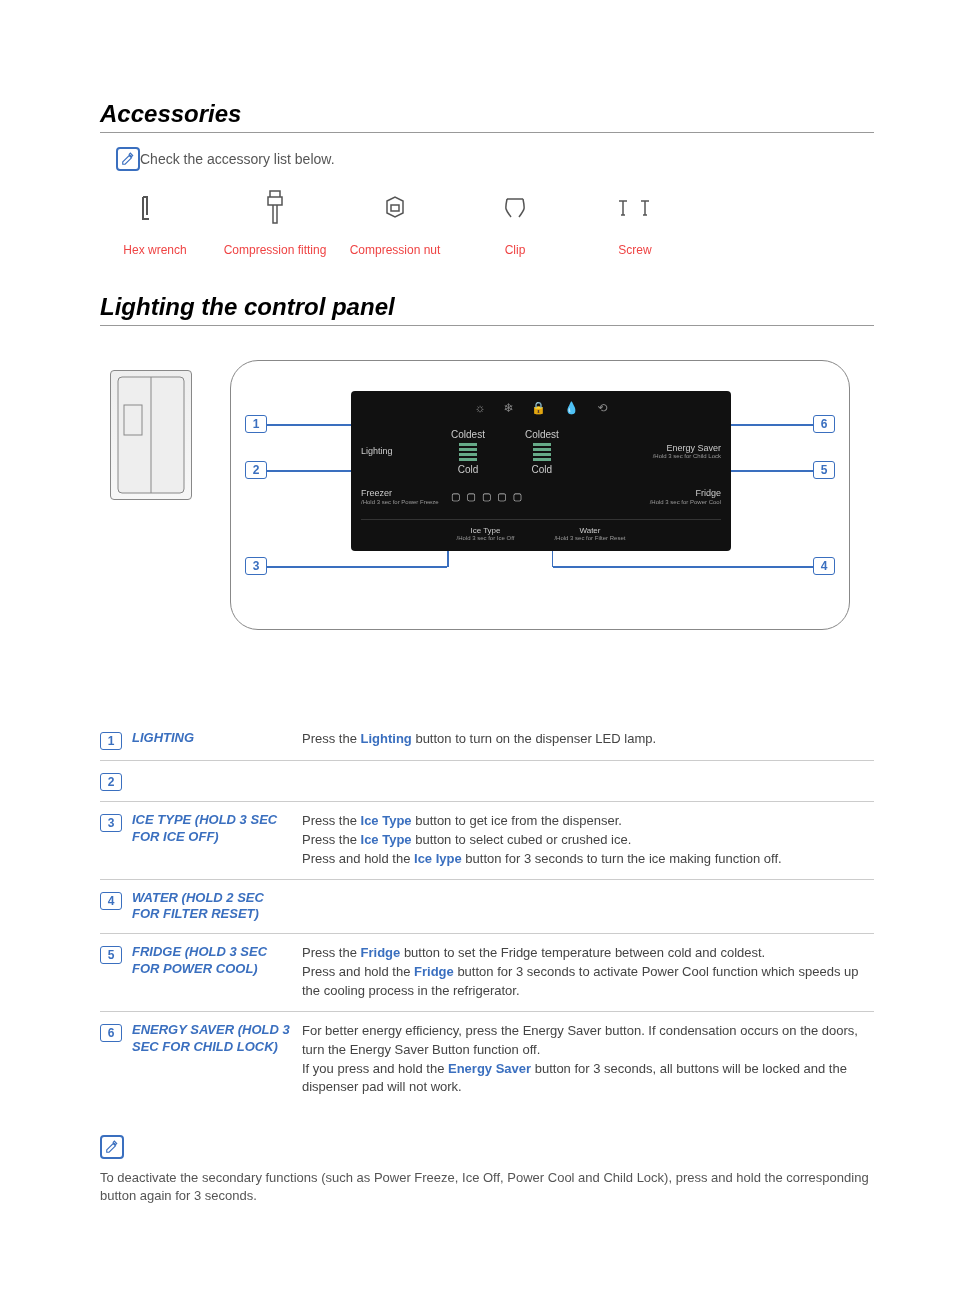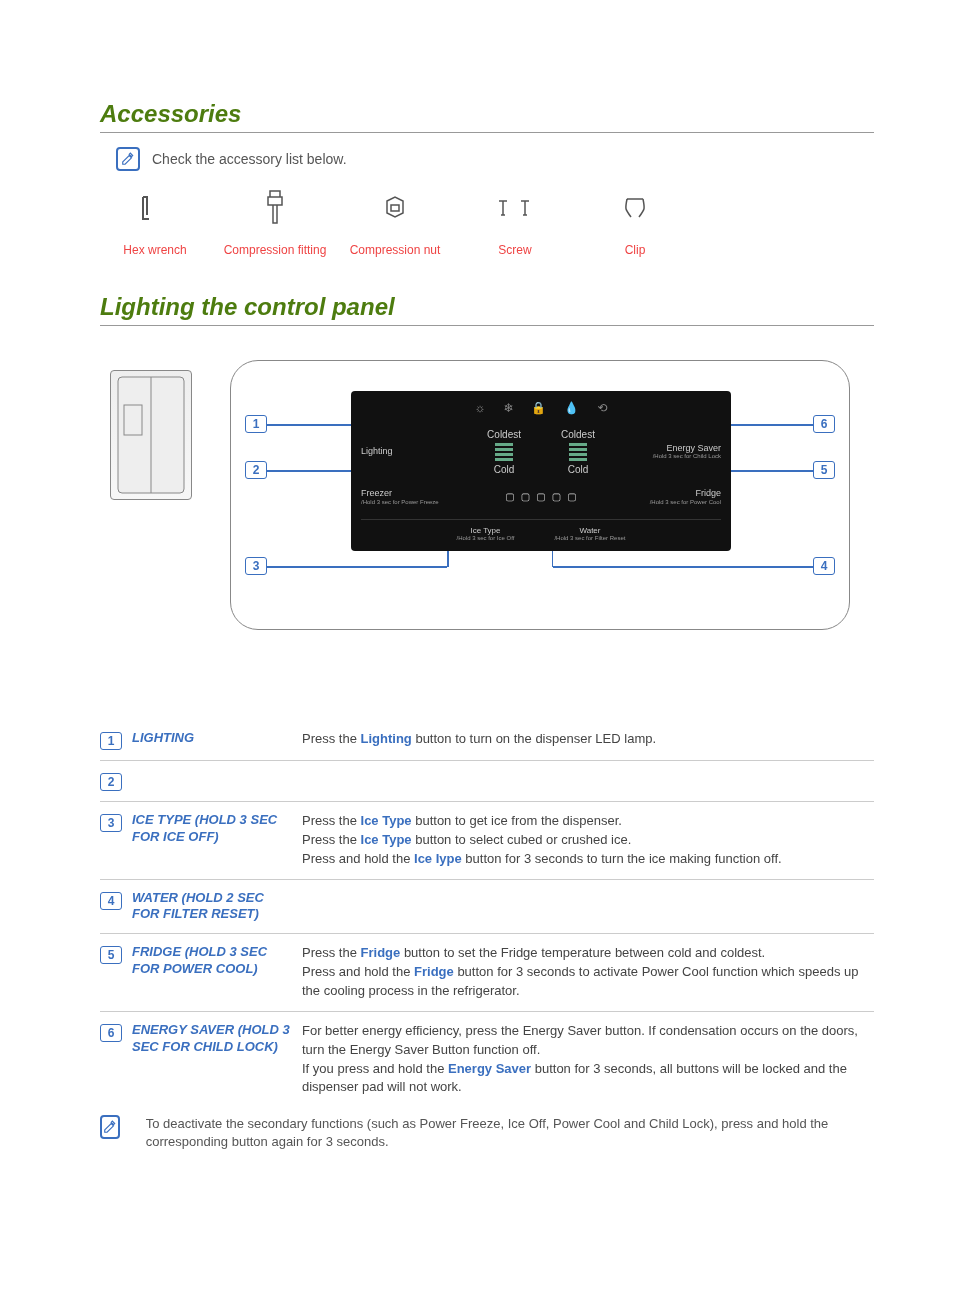--- a/index.html
+++ b/index.html
@@ -1,50 +1,50 @@
 <!DOCTYPE html>
 <html><head>
 <meta charset="utf-8">
 <style>
   * { box-sizing: border-box; margin: 0; padding: 0; }
   body { font-family: Arial, Helvetica, sans-serif; background: #fff; width: 954px; margin: 0 auto; color: #333; }
   .page { padding: 100px 80px 60px 100px; }
-  .section-title { font-size: 24px; font-weight: bold; font-style: italic; color: #4d7c0f; border-bottom: 1px solid #999; padding-bottom: 4px; margin-bottom: 14px; }
-  .note-row { display: flex; align-items: center; gap: 12px; margin: 4px 0 10px 16px; }
+  .section-title { font-size: 24px; font-weight: bold; font-style: italic; color: #000000; border-bottom: 1px solid #999; padding-bottom: 4px; margin-bottom: 14px; }
+  .note-row { display: flex; align-items: center; gap: 0; margin: 4px 0 10px 16px; }
   .note-icon { width: 24px; height: 24px; border: 2px solid #3a6fbf; border-radius: 4px; display: flex; align-items: center; justify-content: center; color: #3a6fbf; font-size: 14px; }
   .note-text { font-size: 14px; color: #555; }
   .accessories-row { display: flex; gap: 10px; margin-top: 6px; }
   .acc-item { width: 110px; text-align: center; }
   .acc-icon { height: 52px; display: flex; align-items: center; justify-content: center; margin-bottom: 10px; color: #444; }
   .acc-label { font-size: 12px; color: #ef4444; }
   .panel-section { margin-top: 36px; }
   .panel-area { position: relative; margin-top: 44px; height: 280px; }
   .fridge-img { position: absolute; left: 10px; top: 0; width: 82px; height: 130px; border: 1px solid #888; border-radius: 4px; display:flex; align-items:center; justify-content:center; background: linear-gradient(#eee,#f7f7f7); }
   .bubble { position: absolute; left: 130px; top: -10px; width: 620px; height: 270px; border: 1px solid #888; border-radius: 28px; background: #fff; }
   .control-panel { position: absolute; left: 120px; top: 30px; width: 380px; height: 160px; background: #111; border-radius: 4px; color: #ccc; font-size: 8px; padding: 10px; display: flex; flex-direction: column; justify-content: space-between; }
   .cp-row { display: flex; justify-content: space-between; align-items: center; }
   .cp-label { width: 90px; font-size: 9px; line-height: 1.1; }
   .cp-label.right { text-align: right; }
   .cp-sub { font-size: 6px; color: #999; }
-  .cp-mid { flex: 1; display: flex; justify-content: center; gap: 6px; font-size: 10px; }
+  .cp-mid { flex: 1; display: flex; gap: 6px; font-size: 10px; }
   .cp-icons { display: flex; gap: 18px; justify-content: center; color: #888; font-size: 12px; }
   .cp-bottom { display: flex; justify-content: center; gap: 40px; text-align: center; border-top: 1px solid #333; padding-top: 6px; }
   .cp-bottom .col { font-size: 8px; }
   .cp-bottom .sub { font-size: 6px; color: #999; }
   .tag { position: absolute; width: 22px; height: 18px; border: 1.5px solid #3a6fbf; border-radius: 3px; color: #3a6fbf; font-weight: bold; font-size: 12px; display: flex; align-items: center; justify-content: center; background: #fff; }
   .lead { position: absolute; height: 1.5px; background: #3a6fbf; }
   .lead-v { position: absolute; width: 1.5px; background: #3a6fbf; }
   .func-table { margin-top: 70px; }
   .func-row { display: flex; border-bottom: 1px solid #ccc; padding: 10px 0; gap: 10px; }
   .func-row:last-child { border-bottom: none; }
   .func-num { width: 22px; height: 18px; border: 1.5px solid #3a6fbf; border-radius: 3px; color: #3a6fbf; font-weight: bold; font-size: 12px; display: flex; align-items: center; justify-content: center; flex-shrink: 0; margin-top: 2px; }
   .func-head { width: 160px; font-size: 13px; font-weight: bold; font-style: italic; color: #3a6fbf; line-height: 1.3; flex-shrink: 0; }
   .func-body { flex: 1; font-size: 13px; color: #444; line-height: 1.45; }
   .func-body .kw { font-weight: bold; color: #3a6fbf; }
-  .bottom-note { display: flex; gap: 26px; margin-top: 8px; align-items: flex-start; }
+  .bottom-note { display: flex; gap: 10px; margin-top: 28px; align-items: flex-start; flex-direction: column; }
   .bottom-note .note-text { font-size: 13px; color: #555; line-height: 1.4; }
 </style>
 </head>
 <body>
 
 <div class="page">
 
   <div class="section-title">Accessories</div>
   <div class="note-row">
     <div class="note-icon">
@@ -74,36 +74,36 @@
     <div class="acc-item">
       <div class="acc-icon">
         <svg width="28" height="28" viewBox="0 0 28 28">
             <path d="M6 8l8-4 8 4v12l-8 4-8-4z M10 12h8v6h-8z" fill="none" stroke="#555" stroke-width="1.5"></path>
           </svg>
       </div>
       <div class="acc-label">Compression nut</div>
     </div>
     <div class="acc-item">
       <div class="acc-icon">
+        <svg width="32" height="32" viewBox="0 0 32 32">
+            <path d="M8 8h16 M8 8c-2 10-2 10 4 18 M24 8c2 10 2 10-4 18" fill="none" stroke="#555" stroke-width="1.5"></path>
+          </svg>
+      </div>
+      <div class="acc-label">Clip</div>
+    </div>
+    <div class="acc-item">
+      <div class="acc-icon">
         <svg width="44" height="28" viewBox="0 0 44 28">
             <g stroke="#555" stroke-width="1.5" fill="none">
               <path d="M6 8h8M10 8v14M8 22h4"></path>
               <path d="M28 8h8M32 8v14M30 22h4"></path>
             </g>
           </svg>
       </div>
       <div class="acc-label">Screw</div>
-    </div>
-    <div class="acc-item">
-      <div class="acc-icon">
-        <svg width="32" height="32" viewBox="0 0 32 32">
-            <path d="M8 8h16 M8 8c-2 10-2 10 4 18 M24 8c2 10 2 10-4 18" fill="none" stroke="#555" stroke-width="1.5"></path>
-          </svg>
-      </div>
-      <div class="acc-label">Clip</div>
     </div>
   </div>
 
   <div class="panel-section">
     <div class="section-title">Lighting the control panel</div>
 
     <div class="panel-area">
       <div class="fridge-img">
         <svg width="70" height="120" viewBox="0 0 70 120">
             <rect x="2" y="2" width="66" height="116" rx="4" fill="#eee" stroke="#888"></rect>

